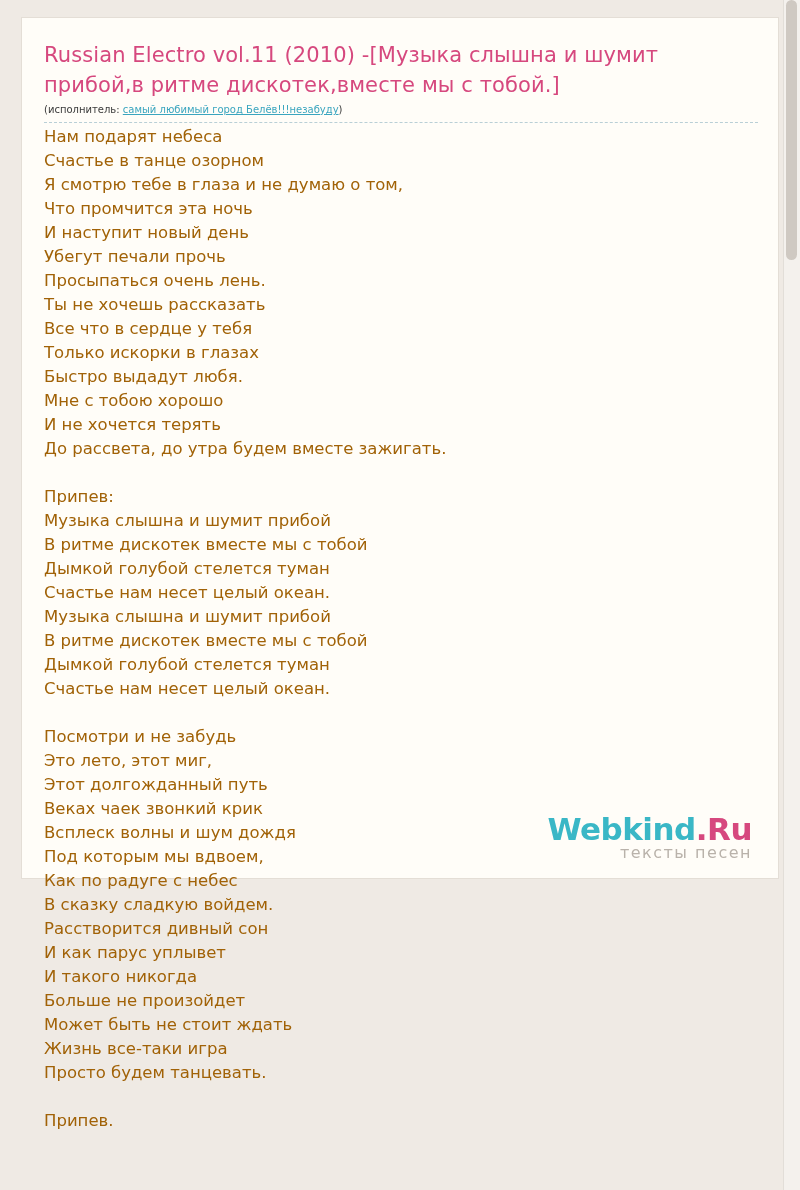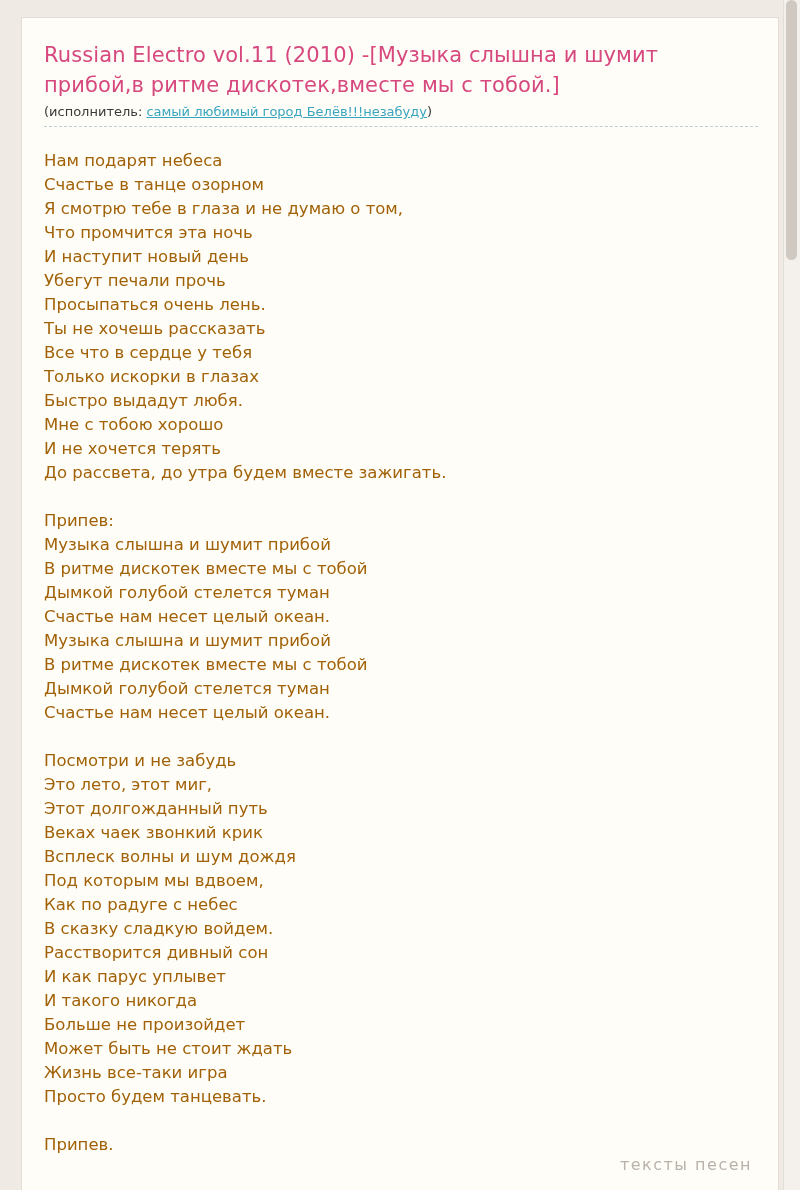--- a/index.html
+++ b/index.html
@@ -11,40 +11,40 @@
     width: 800px;
     height: 1190px;
     font-family: "DejaVu Sans", sans-serif;
     overflow: hidden;
   }
   .page {
     position: absolute;
     left: 22px;
     top: 18px;
     width: 756px;
-    height: 1172px;
+    height: 860px;
     background: #fffdf8;
     box-sizing: border-box;
     padding: 22px 20px 0 22px;
     box-shadow: 0 0 0 1px #e4ded6;
   }
   .title {
     color: #d6487e;
     font-size: 21px;
     line-height: 30px;
     font-weight: normal;
     margin: 0 0 4px 0;
     letter-spacing: 0.1px;
   }
   .performer-line {
-    font-size: 13px;
+    font-size: 10px;
     color: #3a3a3a;
     padding-bottom: 7px;
     border-bottom: 1px dashed #b9cfd6;
-    margin-bottom: 22px;
+    margin-bottom: 2px;
   }
   .performer-link {
     color: #3aa5bf;
     text-decoration: underline;
     cursor: pointer;
   }
   .lyrics {
     font-size: 16.5px;
     line-height: 24px;
     color: #a16207;
@@ -138,19 +138,20 @@
 И как парус уплывет
 И такого никогда
 Больше не произойдет
 Может быть не стоит ждать
 Жизнь все-таки игра
 Просто будем танцевать.
 
 Припев.</div>
 
   <div class="logo">
+    <div class="logo-main"><span class="logo-web">Web</span><span class="logo-kind">kind</span><span class="logo-dot">.</span><span class="logo-ru">Ru</span></div>
     <div class="logo-sub">тексты песен</div>
   </div>
 </div>
 
 <div class="scrollbar">
   <div class="scroll-thumb"></div>
 </div>
 
 </body></html>

